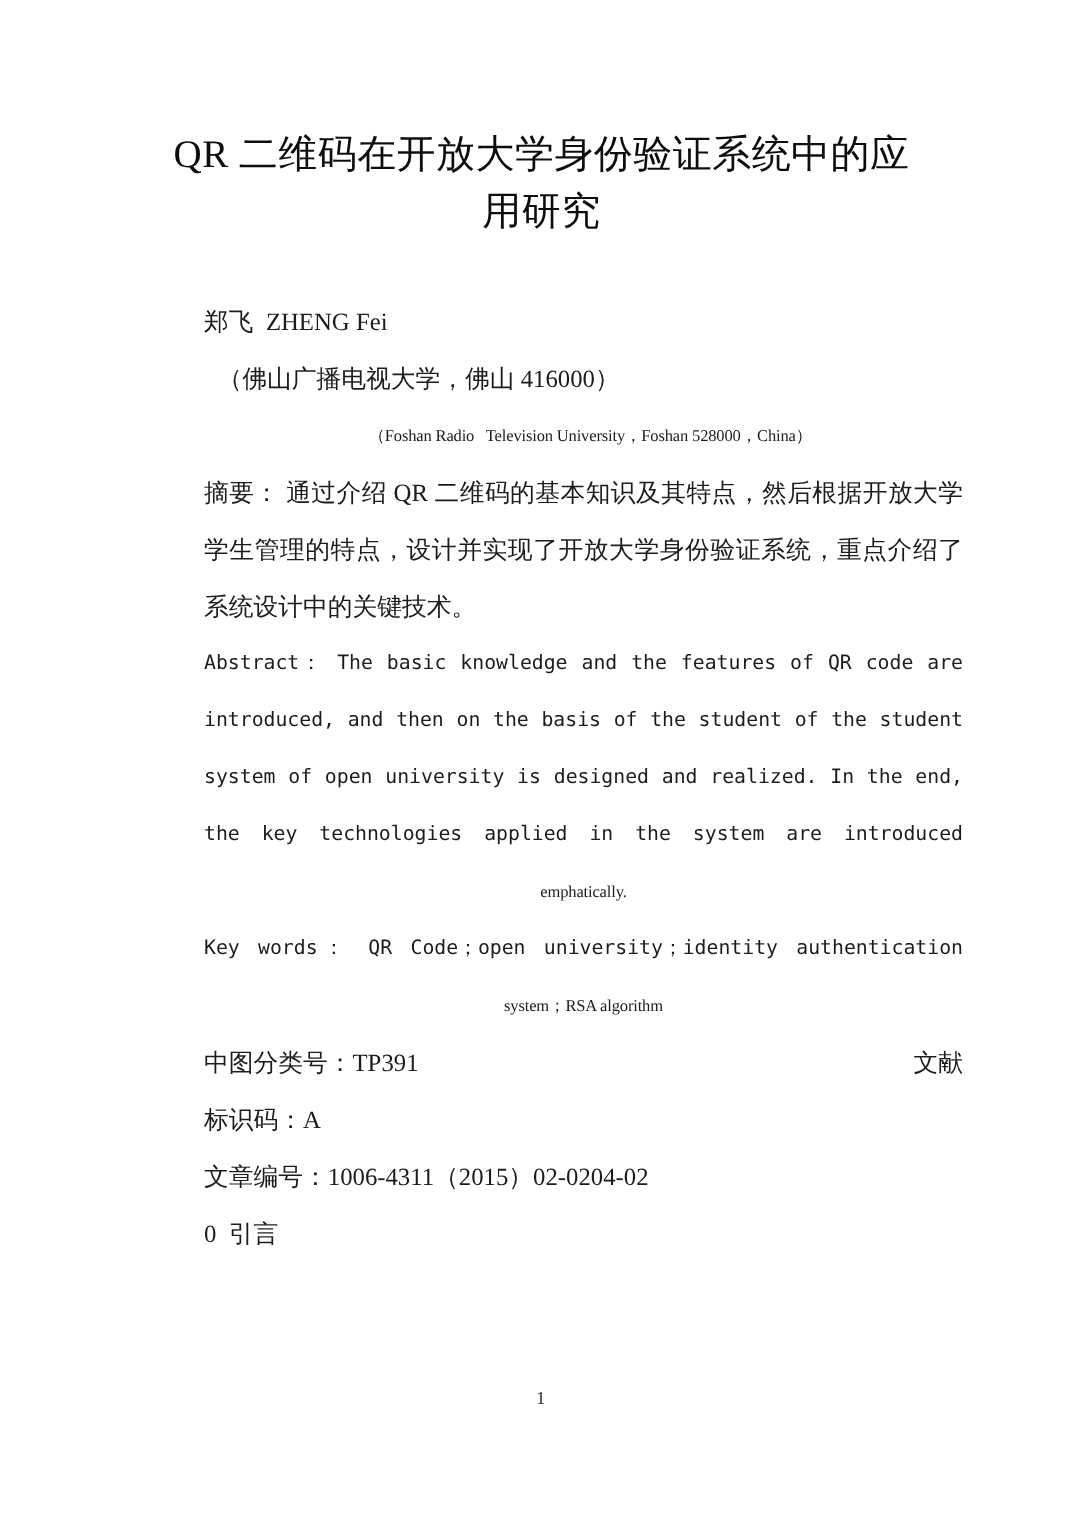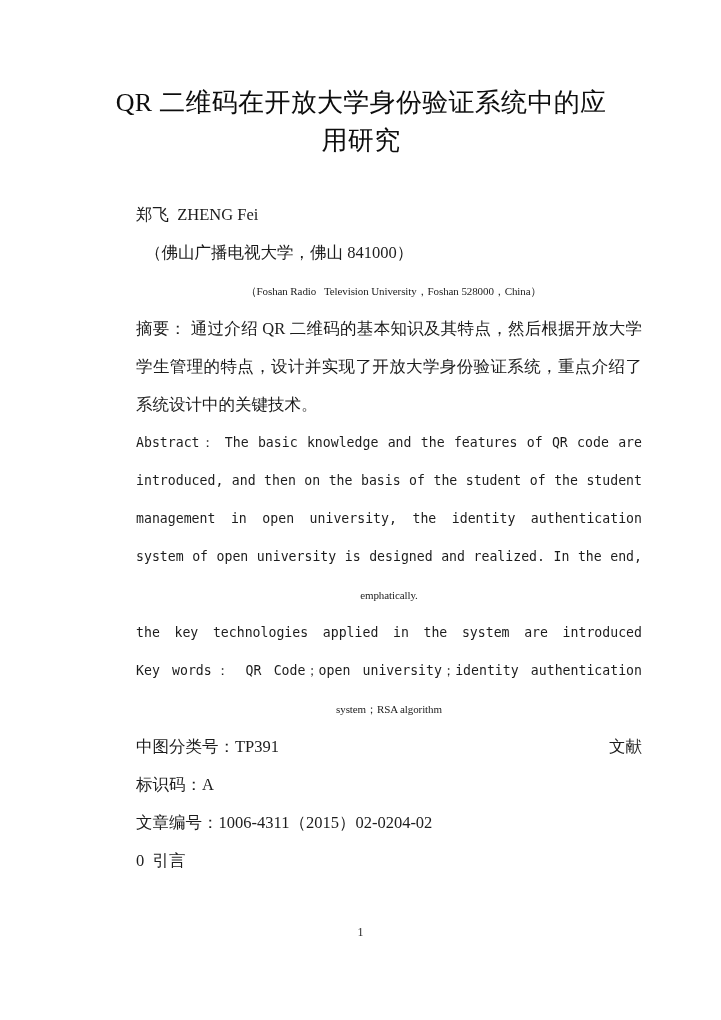--- a/index.html
+++ b/index.html
@@ -132,34 +132,33 @@
 <div class="page">
 
   <div class="content">
 
     <h1 class="doc-title">QR 二维码在开放大学身份验证系统中的应用研究</h1>
 
     <div class="body-block">
 
       <div class="line cjk">郑飞  ZHENG Fei</div>
 
-      <div class="line cjk indent">（佛山广播电视大学，佛山 841000）</div>
+      <div class="line cjk indent">（佛山广播电视大学，佛山 416000）</div>
 
       <div class="line latin indent">（Foshan Radio   Television University，Foshan 528000，China）</div>
 
       <div class="line cjk justify">摘要：  通过介绍 QR 二维码的基本知识及其特点，然后根据开放大学</div>
       <div class="line cjk justify">学生管理的特点，设计并实现了开放大学身份验证系统，重点介绍了</div>
       <div class="line cjk">系统设计中的关键技术。</div>
 
       <div class="line justify-mono">Abstract：  The basic knowledge and the features of QR code are</div>
       <div class="line justify-mono">introduced, and then on the basis of the student of the student</div>
-      <div class="line justify-mono">management in open university, the identity authentication</div>
       <div class="line justify-mono">system of open university is designed and realized. In the end,</div>
+      <div class="line justify-mono">the key technologies applied in the system are introduced</div>
       <div class="line latin">emphatically.</div>
-      <div class="line justify-mono">the key technologies applied in the system are introduced</div>
 
 
       <div class="line justify-mono">Key words：  QR Code；open university；identity authentication</div>
       <div class="line latin">system；RSA algorithm</div>
 
       <div class="line cjk row-split">
         <span>中图分类号：TP391</span>
         <span>文献</span>
       </div>
 

